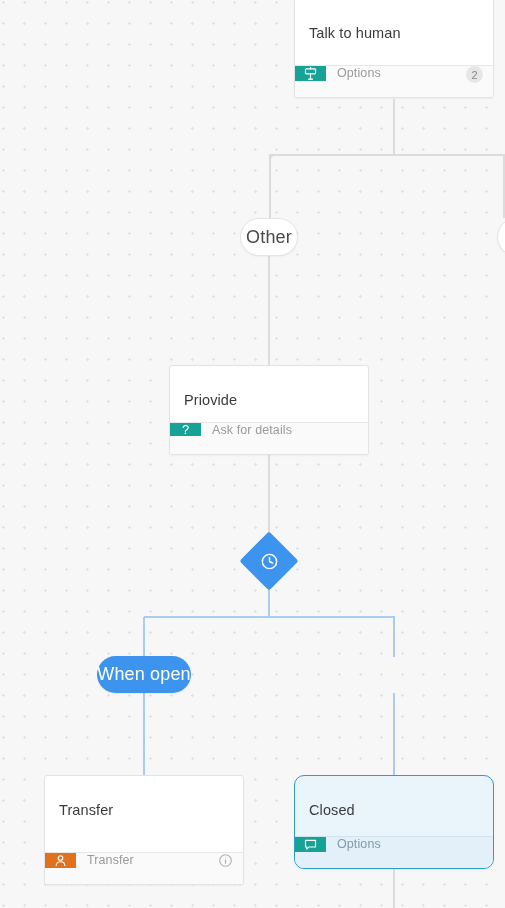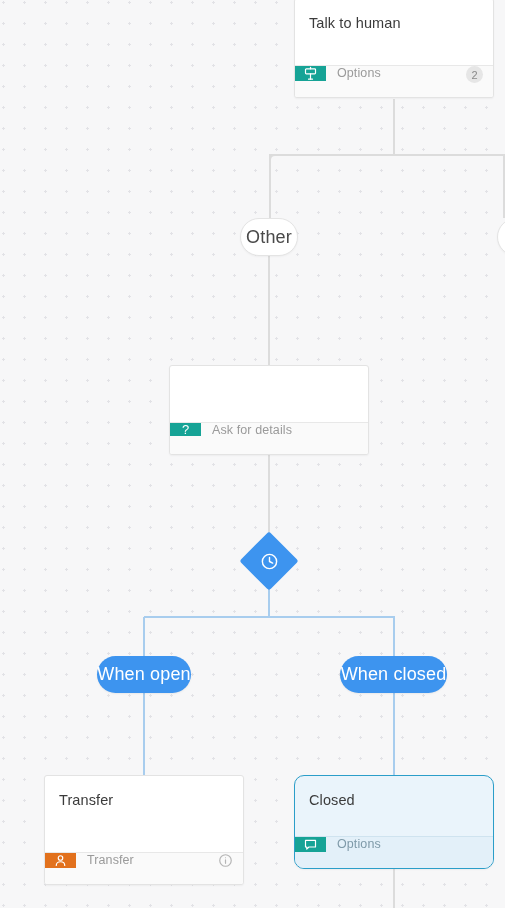--- a/index.html
+++ b/index.html
@@ -46,21 +46,21 @@
     background: #ffffff;
     border: 1px solid #e3e3e3;
     border-radius: 3px;
     box-sizing: border-box;
     box-shadow: 0 1px 2px rgba(0,0,0,0.045);
     overflow: hidden;
   }
   .card .card-title {
     font-size: 14.5px;
     color: #3b3b3b;
-    padding: 15px 14px 0 14px;
+    padding: 25px 14px 0 14px;
     line-height: 19px;
     letter-spacing: 0.1px;
   }
   .card .card-foot {
     position: absolute;
     left: 0;
     right: 0;
     bottom: 0;
     height: 31px;
     display: flex;
@@ -216,43 +216,41 @@
     </div>
   </div>
 
   <div class="pill neutral" style="left:497px; top:218px; width:40px; height:38px;"></div>
 
   <div class="pill neutral" style="left:240px; top:218px; width:58px; height:38px;">
     <span>Other</span>
   </div>
 
   <div class="card" style="left:169px; top:365px; width:200px; height:90px;">
+    <div class="card-title">Priovide</div>
     <div class="card-foot">
       <div class="foot-icon teal">
         <span style="font-size:13px; line-height:1; font-family:'Liberation Sans', sans-serif;">?</span>
       </div>
       <div class="foot-label">Ask for details</div>
     </div>
   </div>
 
   <div class="diamond" style="left:248px; top:540px;"></div>
   <div class="diamond-icon" style="left:244px; top:536px;">
     <svg width="19" height="19" viewBox="0 0 24 24" fill="none" stroke="#ffffff" stroke-width="1.8" stroke-linecap="round" stroke-linejoin="round">
       <circle cx="12" cy="12" r="9"></circle>
       <polyline points="12 6.8 12 12 16 14"></polyline>
     </svg>
   </div>
 
   <div class="pill blue" style="left:97px; top:656px; width:94px; height:37px;">
     <span>When open</span>
   </div>
 
-  <div class="pill blue" style="left:340px; top:656px; width:107px; height:37px;">
-    <span>When closed</span>
-  </div>
 
   <div class="card" style="left:44px; top:775px; width:200px; height:110px;">
     <div class="card-title">Transfer</div>
     <div class="card-foot">
       <div class="foot-icon orange">
         <svg width="15" height="15" viewBox="0 0 24 24" fill="none" stroke="currentColor" stroke-width="1.9" stroke-linecap="round" stroke-linejoin="round">
           <circle cx="12" cy="8" r="3.6"></circle>
           <path d="M5.2 20c0-3.6 3.1-6 6.8-6s6.8 2.4 6.8 6"></path>
         </svg>
       </div>

